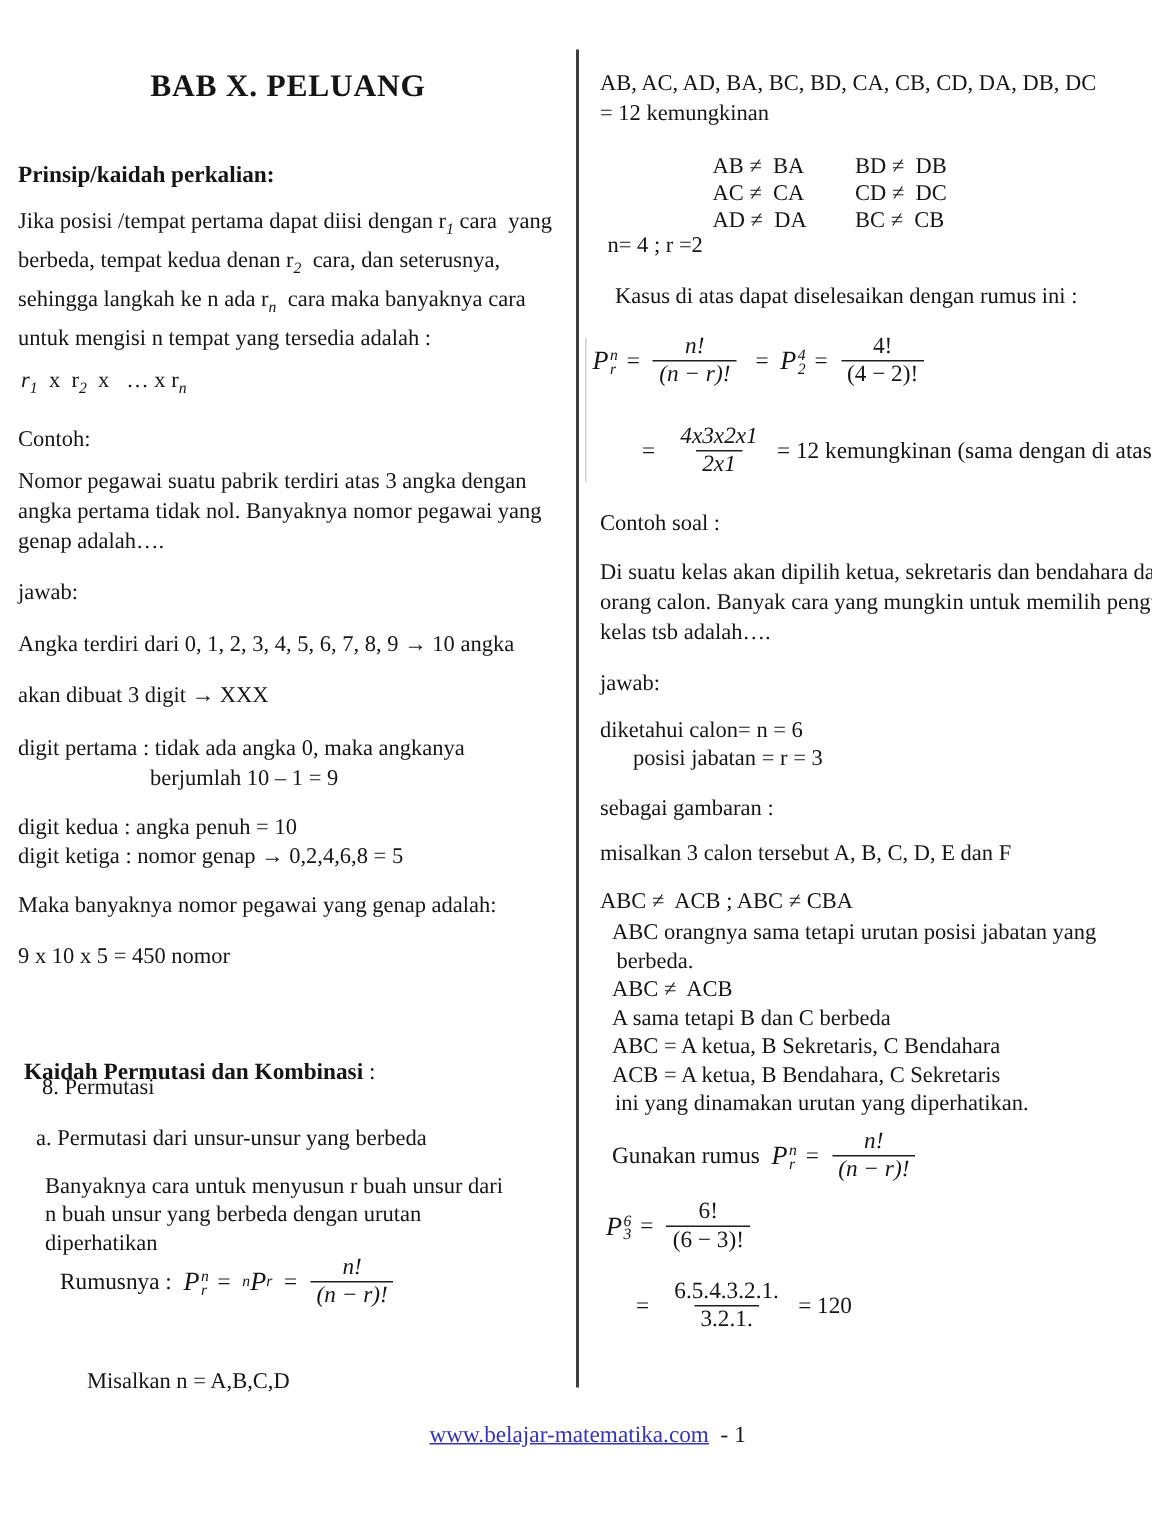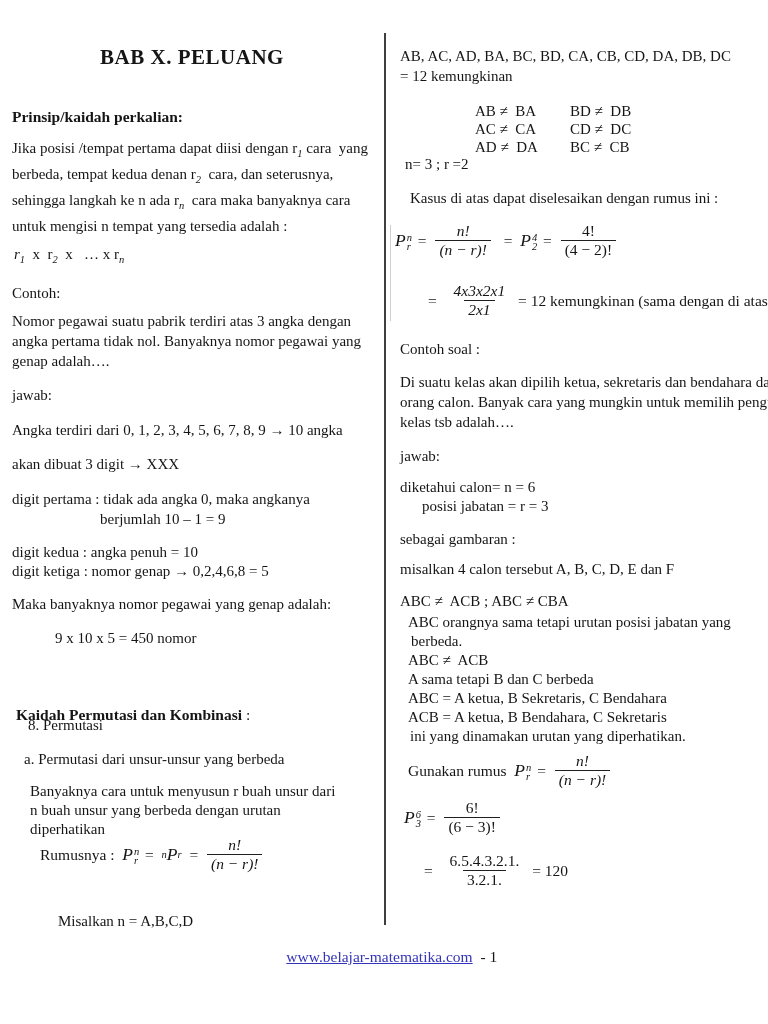--- a/index.html
+++ b/index.html
@@ -65,21 +65,21 @@
     <div class="abs" style="left:12px;top:421px;">Angka terdiri dari 0, 1, 2, 3, 4, 5, 6, 7, 8, 9 → 10 angka</div>
     <div class="abs" style="left:12px;top:455px;">akan dibuat 3 digit → XXX</div>
 
     <div class="abs" style="left:12px;top:490px;">digit pertama : tidak ada angka 0, maka angkanya</div>
     <div class="abs" style="left:100px;top:510px;">berjumlah 10 – 1 = 9</div>
 
     <div class="abs" style="left:12px;top:543px;">digit kedua : angka penuh = 10</div>
     <div class="abs" style="left:12px;top:562px;">digit ketiga : nomor genap → 0,2,4,6,8 = 5</div>
 
     <div class="abs" style="left:12px;top:595px;">Maka banyaknya nomor pegawai yang genap adalah:</div>
-    <div class="abs" style="left:12px;top:629px;margin-left:43px;">9 x 10 x 5 = 450 nomor</div>
+    <div class="abs" style="left:12px;top:629px;">9 x 10 x 5 = 450 nomor</div>
 
     <div class="abs h16" style="left:16px;top:681px;margin-top:24px;"><span class="b">Kaidah Permutasi dan Kombinasi</span><span> :</span></div>
 
     <div class="abs" style="left:28px;top:716px;">8. Permutasi</div>
     <div class="abs" style="left:24px;top:750px;">a. Permutasi dari unsur-unsur yang berbeda</div>
 
     <div>
       <div class="abs" style="left:30px;top:782px;">Banyaknya cara untuk menyusun r buah unsur dari</div>
       <div class="abs" style="left:30px;top:801px;">n buah unsur yang berbeda dengan urutan</div>
       <div class="abs" style="left:30px;top:820px;">diperhatikan</div>
@@ -96,21 +96,21 @@
 
     <div class="abs" style="left:8px;top:47px;">AB, AC, AD, BA, BC, BD, CA, CB, CD, DA, DB, DC</div>
     <div class="abs" style="left:8px;top:67px;">= 12 kemungkinan</div>
 
     <div>
       <div class="abs neqrow" style="left:83px;top:102px;"><span>AB ≠  BA</span><span>BD ≠  DB</span></div>
       <div class="abs neqrow" style="left:83px;top:120px;"><span>AC ≠  CA</span><span>CD ≠  DC</span></div>
       <div class="abs neqrow" style="left:83px;top:138px;"><span>AD ≠  DA</span><span>BC ≠  CB</span></div>
     </div>
 
-    <div class="abs" style="left:13px;top:155px;">n= 3 ; r =2</div>
+    <div class="abs" style="left:13px;top:155px;">n= 4 ; r =2</div>
 
     <div class="abs" style="left:18px;top:189px;">Kasus di atas dapat diselesaikan dengan rumus ini :</div>
 
     <div class="abs fline" style="left:3px;top:222px;">
       <span class="pbig">P</span><span class="ss"><span>n</span><span>r</span></span><span> = </span><span class="frac"><span class="num it">n!</span><span class="den it">(n − r)!</span></span><span>  =  </span><span class="pbig">P</span><span class="ss"><span>4</span><span>2</span></span><span> = </span><span class="frac"><span class="num">4!</span><span class="den">(4 − 2)!</span></span>
     </div>
 
     <div class="abs fline" style="left:36px;top:282px;">
       <span>=  </span><span class="frac"><span class="num it">4x3x2x1</span><span class="den it">2x1</span></span><span> = 12 kemungkinan (sama dengan di atas)</span>
     </div>
@@ -123,21 +123,21 @@
       <div class="abs" style="left:8px;top:413px;">kelas tsb adalah….</div>
     </div>
 
     <div class="abs" style="left:8px;top:447px;">jawab:</div>
 
     <div class="abs" style="left:8px;top:478px;">diketahui calon= n = 6</div>
     <div class="abs" style="left:30px;top:497px;">posisi jabatan = r = 3</div>
 
     <div class="abs" style="left:8px;top:530px;">sebagai gambaran :</div>
 
-    <div class="abs" style="left:8px;top:560px;">misalkan 4 calon tersebut A, B, C, D, E dan F</div>
+    <div class="abs" style="left:8px;top:560px;">misalkan 3 calon tersebut A, B, C, D, E dan F</div>
 
     <div class="abs" style="left:8px;top:592px;">ABC ≠  ACB ; ABC ≠ CBA</div>
 
     <div>
       <div class="abs" style="left:16px;top:613px;">ABC orangnya sama tetapi urutan posisi jabatan yang</div>
       <div class="abs" style="left:19px;top:632px;">berbeda.</div>
       <div class="abs" style="left:16px;top:651px;">ABC ≠  ACB</div>
       <div class="abs" style="left:16px;top:670px;">A sama tetapi B dan C berbeda</div>
       <div class="abs" style="left:16px;top:689px;">ABC = A ketua, B Sekretaris, C Bendahara</div>
       <div class="abs" style="left:16px;top:708px;">ACB = A ketua, B Bendahara, C Sekretaris</div>

